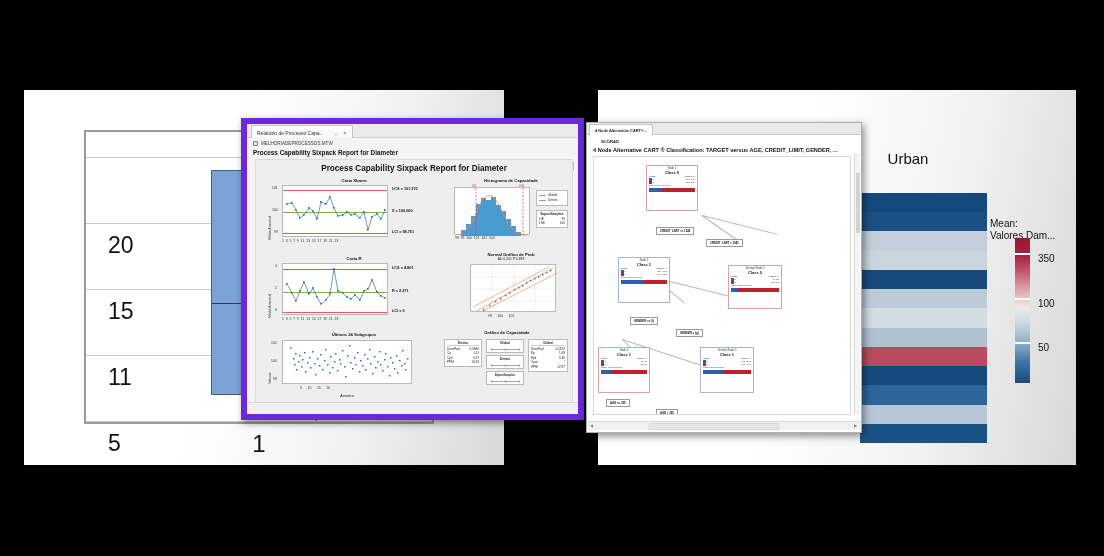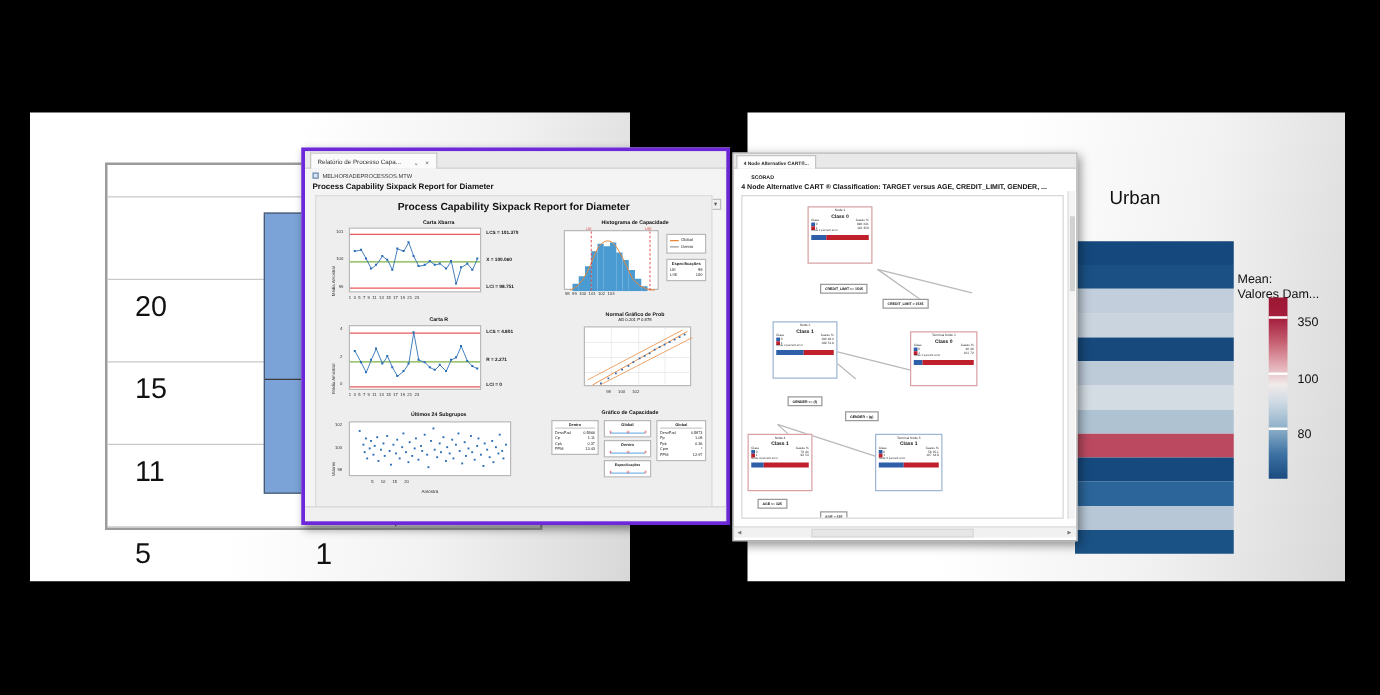--- a/index.html
+++ b/index.html
@@ -78,21 +78,21 @@
         #1b4b7e 0%, #3e73a4 14%, #8fb0c9 28%, #cdd9e3 42%,
         #f1eaea 52%, #e0a4ad 64%, #c45d6f 76%, #a62040 88%, #9c1733 100%);
   }
   .legend-tick { position: absolute; font-size: 10px; color: #111; }
   .legend-notch { position: absolute; left: 1015px; width: 15px; height: 2px; background: #ffffff; }
 
   
   #win-minitab {
     position: absolute; left: 241px; top: 118px; width: 343px; height: 302px;
     background: #f4f4f4;
-    border: 3px solid #6d28d9;
+    border: 6px solid #6d28d9;
     box-shadow: 2px 3px 7px rgba(0,0,0,.45);
     overflow: hidden;
   }
   .win-tabbar { height: 14px; background: #eaeaea; border-bottom: 1px solid #cfcfcf; position: relative; }
   .win-tab {
     position: absolute; left: 4px; top: 1px; height: 13px;
     background: #fbfbfb; border: 1px solid #c6c6c6; border-bottom: none;
     font-size: 5px; color: #333; padding: 2px 4px 0 5px; white-space: nowrap;
     display: flex; align-items: center; gap: 10px;
   }
@@ -262,21 +262,21 @@
   <div id="heat-legend">
     <div class="legend-title">Mean:</div>
     <div class="legend-title">Valores Dam...</div>
   </div>
   <div id="legend-bar"></div>
   <div class="legend-notch" style="top:253px"></div>
   <div class="legend-notch" style="top:298px"></div>
   <div class="legend-notch" style="top:342px"></div>
   <div class="legend-tick" style="left:1038px; top:253px">350</div>
   <div class="legend-tick" style="left:1038px; top:298px">100</div>
-  <div class="legend-tick" style="left:1038px; top:342px">80</div>
+  <div class="legend-tick" style="left:1038px; top:342px">50</div>
 
   <div id="win-minitab">
     <div class="win-tabbar">
       <div class="win-tab">
         <span>Relatório de Processo Capa...</span>
         <span class="tab-ctrls">⌄ ×</span>
       </div>
     </div>
 
     <div class="mtb-file">

